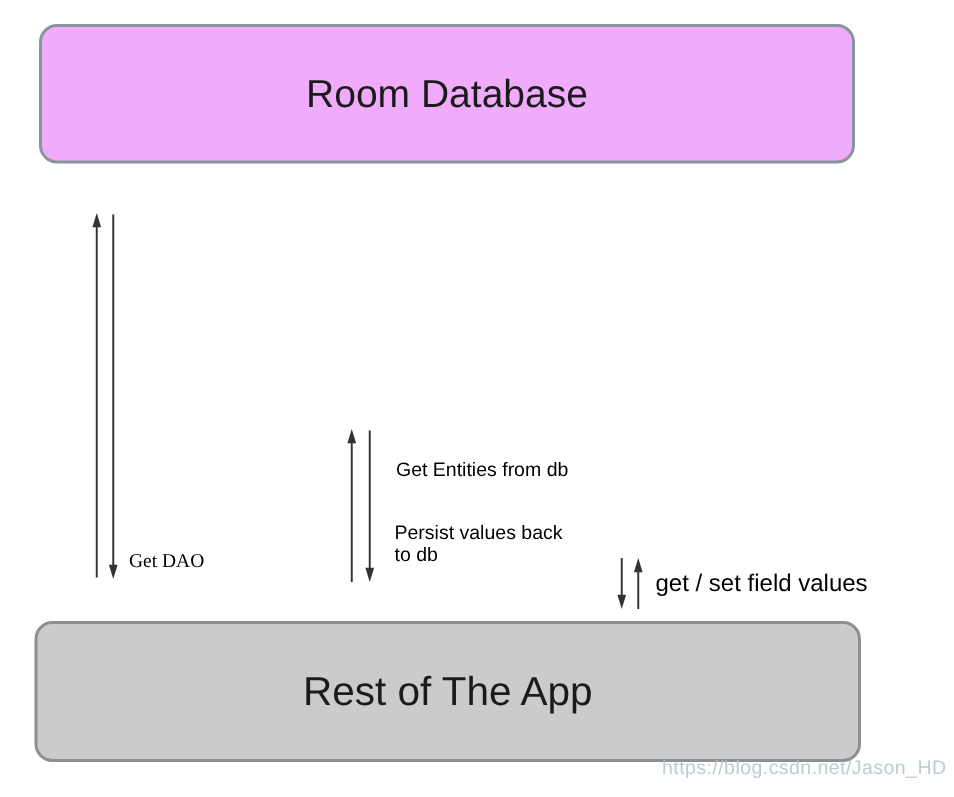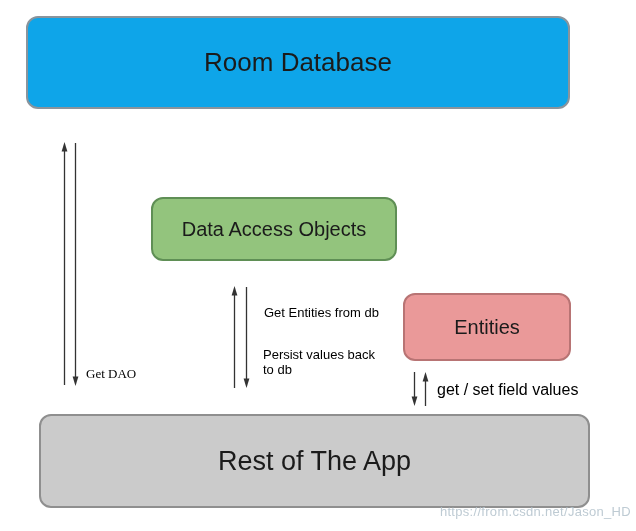--- a/index.html
+++ b/index.html
@@ -29,21 +29,21 @@
     justify-content: center;
     border-style: solid;
     border-width: 2px;
     border-radius: 12px;
     box-sizing: border-box;
     color: #1b1b1b;
   }
   .box-room      { left: 26px;  top: 16px;  width: 544px; height: 93px; font-size: 26px; }
   .box-dao       { left: 151px; top: 197px; width: 246px; height: 64px; font-size: 20px; }
   .box-entities  { left: 403px; top: 293px; width: 168px; height: 68px; font-size: 20px; }
-  .box-rest      { left: 39px;  top: 414px; width: 551px; height: 94px; font-size: 27px; }
+  .box-rest      { left: 23px;  top: 414px; width: 551px; height: 94px; font-size: 27px; }
   .edge-label {
     position: absolute;
     font-size: 13px;
     color: #000000;
     line-height: 1.18;
     white-space: nowrap;
   }
   .lbl-get-dao      { left: 86px;  top: 366px; font-family: Liberation Serif, serif; }
   .lbl-get-entities { left: 264px; top: 305px; }
   .lbl-persist      { left: 263px; top: 347px; width: 112px; white-space: normal; }
@@ -85,39 +85,33 @@
     <g>
       <line x1="414.5" y1="372" x2="414.5" y2="397" stroke="currentColor" stroke-width="1.3"></line>
       <polygon points="414.5,406 411.6,396.5 417.4,396.5" fill="currentColor"></polygon>
     </g>
     <g>
       <line x1="425.5" y1="381" x2="425.5" y2="406" stroke="currentColor" stroke-width="1.3"></line>
       <polygon points="425.5,372 422.6,381.5 428.4,381.5" fill="currentColor"></polygon>
     </g>
   </svg>
 
-  <div class="box box-room" style="background-color: #0ea5e9; border-color: rgb(138, 148, 156);">
+  <div class="box box-room" style="background-color: #f0abfc; border-color: rgb(138, 148, 156);">
     <span>Room Database</span>
   </div>
 
-  <div class="box box-dao" style="background-color: rgb(147, 196, 125); border-color: rgb(95, 143, 85);">
-    <span>Data Access Objects</span>
-  </div>
 
-  <div class="box box-entities" style="background-color: rgb(234, 153, 153); border-color: rgb(184, 116, 116);">
-    <span>Entities</span>
-  </div>
 
   <div class="box box-rest" style="background-color: rgb(203, 203, 203); border-color: rgb(143, 143, 143);">
     <span>Rest of The App</span>
   </div>
 
   <div class="edge-label lbl-get-dao">Get DAO</div>
 
   <div class="edge-label lbl-get-entities">Get Entities from db</div>
 
   <div class="edge-label lbl-persist">Persist values back to db</div>
 
   <div class="edge-label lbl-get-set">get / set field values</div>
 
-  <div class="watermark" style="color: rgb(179, 194, 204);">https://from.csdn.net/Jason_HD</div>
+  <div class="watermark" style="color: rgb(179, 194, 204);">https://blog.csdn.net/Jason_HD</div>
 
 </div>
 
 </body></html>

